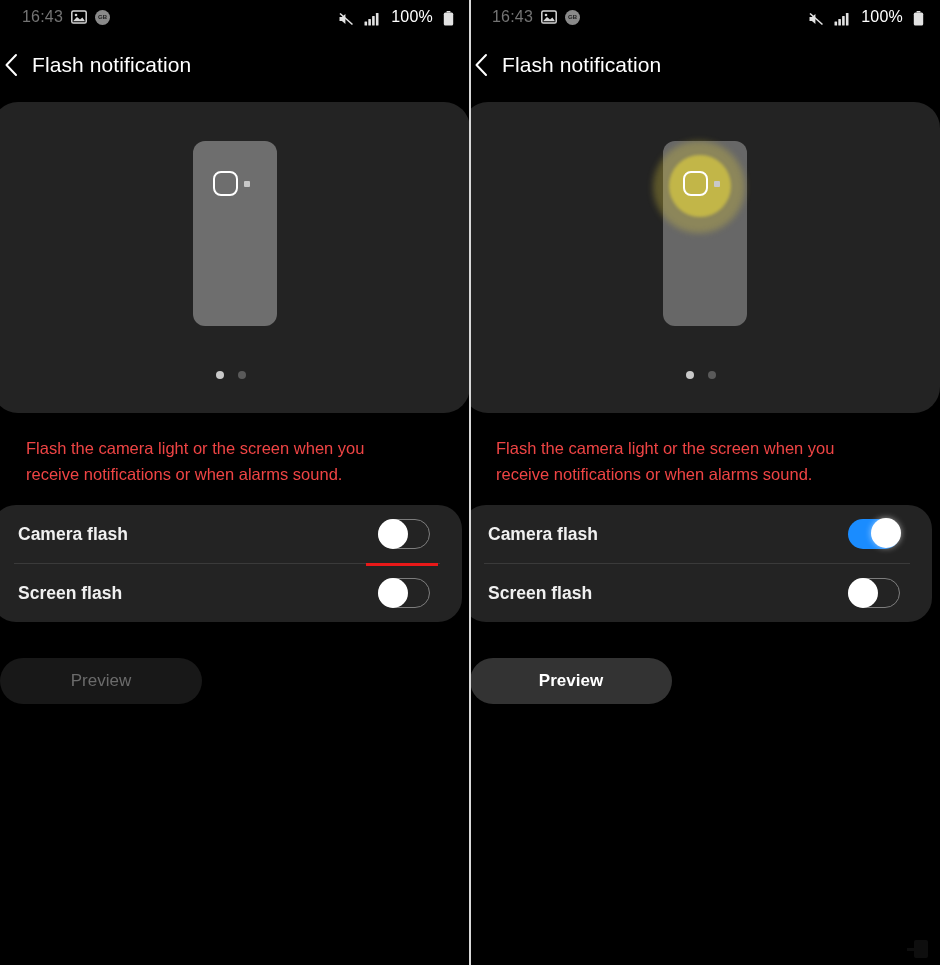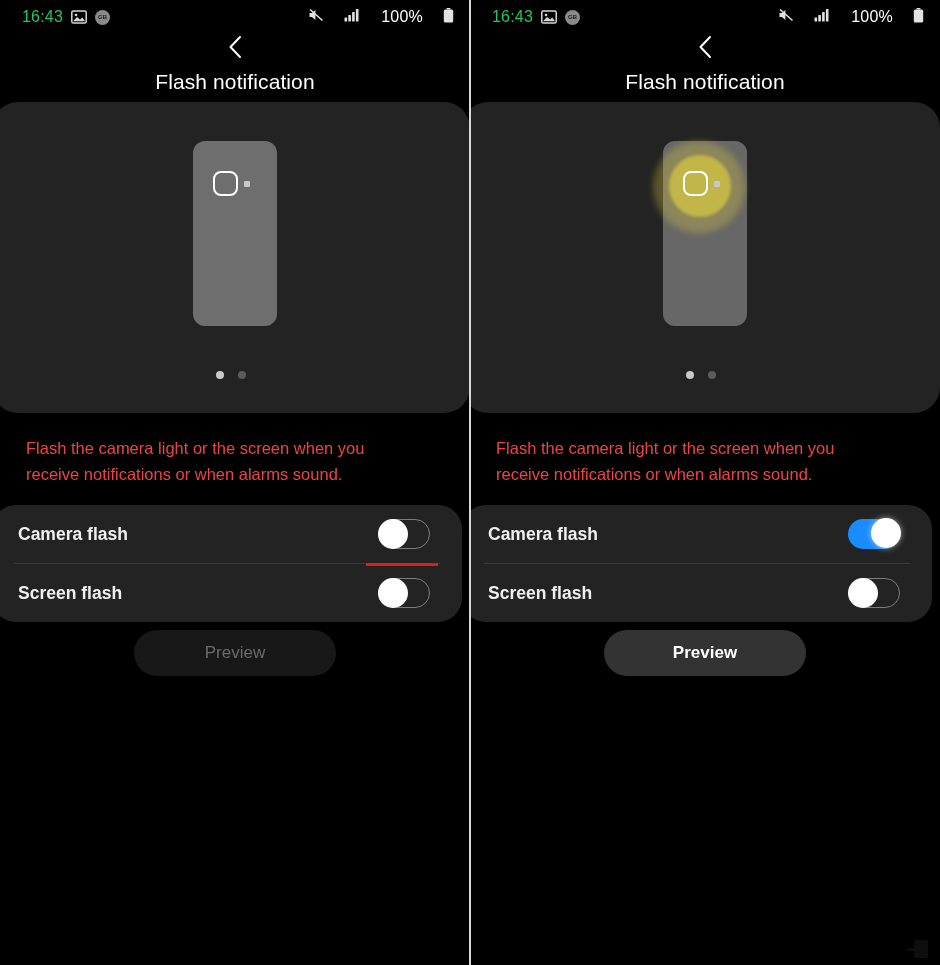--- a/index.html
+++ b/index.html
@@ -44,30 +44,30 @@
     display: flex;
     align-items: center;
     padding: 0 16px 0 22px;
   }
   .status-left {
     display: flex;
     align-items: center;
     gap: 8px;
   }
   .status-time {
-    color: #22c55e;
+    color: #737373;
     font-size: 16px;
     letter-spacing: 0.2px;
     text-align: right;
   }
   .status-right {
     margin-left: auto;
     display: flex;
-    align-items: flex-start;
-    gap: 20px;
+    align-items: flex-end;
+    gap: 10px;
   }
   .status-pct {
     color: #ffffff;
     font-size: 16px;
     letter-spacing: 0.2px;
   }
   .ic { display: block; }
 
   .badge-circle {
     width: 15px;
@@ -84,21 +84,20 @@
     font-weight: bold;
     line-height: 1;
   }
 
   
   .app-header {
     height: 62px;
     display: flex;
     align-items: center;
     gap: 10px;
-    flex-direction: column;
   }
   .back-chevron {
     width: 22px;
     height: 26px;
     display: flex;
     align-items: center;
     justify-content: center;
     cursor: pointer;
   }
   .page-title {
@@ -273,22 +272,22 @@
     right: 24px;
     bottom: -3px;
     width: 72px;
     height: 3px;
     background: #e81919;
   }
 
   
   .preview-wrap {
     display: flex;
-    justify-content: center;
-    padding-top: 8px;
+    justify-content: flex-start;
+    padding-top: 36px;
   }
   .preview-btn {
     min-width: 202px;
     height: 46px;
     border-radius: 23px;
     display: flex;
     align-items: center;
     justify-content: center;
     font-size: 17px;
     cursor: pointer;

